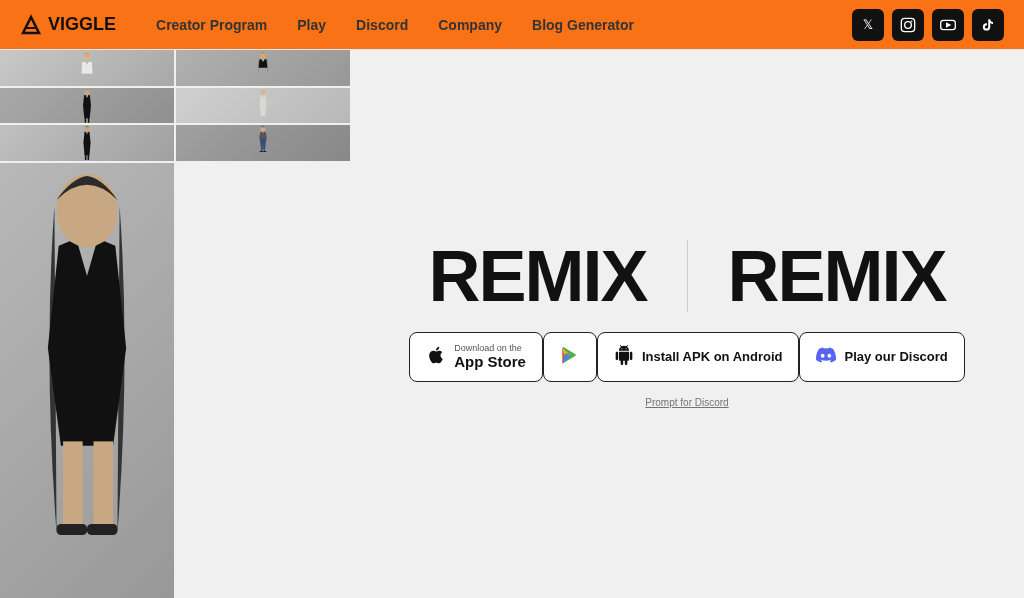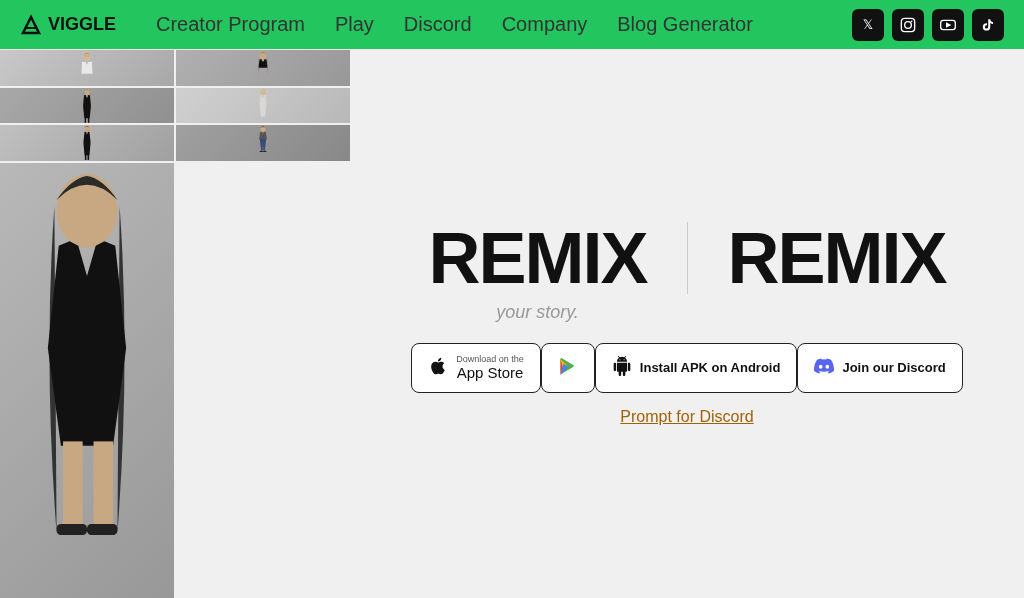--- a/index.html
+++ b/index.html
@@ -9,21 +9,21 @@
       height: 598px;
       overflow: hidden;
       background: #f0f0f0;
     }
 
     
     .navbar {
       position: fixed;
       top: 0; left: 0; right: 0;
       height: 50px;
-      background: #22c55e;
+      background: #f97316;
       display: flex;
       align-items: center;
       padding: 0 20px;
       z-index: 100;
       border-bottom: 1px solid #e8e8e8;
       text-align: right;
     }
     .logo {
       display: flex;
       align-items: center;
@@ -36,24 +36,25 @@
     .logo-icon {
       width: 22px;
       height: 22px;
     }
     .nav-links {
       display: flex;
       gap: 30px;
       flex: 1;
     }
     .nav-link {
-      font-size: 20px;
+      font-size: 14px;
       color: #333;
       text-decoration: none;
       cursor: pointer;
+      font-weight: bold;
     }
     .social-icons {
       display: flex;
       gap: 8px;
     }
     .social-icon {
       width: 32px;
       height: 32px;
       background: #111;
       border-radius: 6px;
@@ -188,33 +189,33 @@
     }
     .btn-label-small {
       font-size: 9px;
       font-weight: 400;
       color: #555;
       display: block;
       text-align: left;
     }
     .btn-label-main {
       font-size: 15px;
-      font-weight: 400;
+      font-weight: 700;
       display: block;
-      text-align: center;
+      text-align: right;
     }
     .btn-stacked {
       display: flex;
       flex-direction: column;
       line-height: 1.2;
     }
 
     .discord-link {
-      font-size: 16px;
-      color: #a16207;
+      font-size: 10px;
+      color: #737373;
       text-decoration: underline;
       cursor: pointer;
       margin-top: -5px;
     }
 
     
     .person-svg {
       width: 100%;
       height: 100%;
     }
@@ -389,21 +390,20 @@
       </div>
 
     </div>
   </div>
 
   <div class="right-panel">
 
     <div class="hero-text-row">
       <div class="hero-left-text">
         <div class="hero-title">REMIX</div>
-        <div class="hero-subtitle">your story.</div>
       </div>
       <div class="hero-right-text">
         <div class="hero-title">REMIX</div>
       </div>
     </div>
 
     <div class="buttons-row">
 
       <button class="btn">
         <span class="btn-icon">
@@ -437,20 +437,20 @@
         <span>Install APK on Android</span>
       </button>
 
 
       <button class="btn">
         <span class="btn-icon">
           <svg width="20" height="20" viewBox="0 0 24 24" fill="#5865F2">
             <path d="M20.317 4.37a19.791 19.791 0 0 0-4.885-1.515.074.074 0 0 0-.079.037c-.21.375-.444.864-.608 1.25a18.27 18.27 0 0 0-5.487 0 12.64 12.64 0 0 0-.617-1.25.077.077 0 0 0-.079-.037A19.736 19.736 0 0 0 3.677 4.37a.07.07 0 0 0-.032.027C.533 9.046-.32 13.58.099 18.057.1 18.08.114 18.1.138 18.116a19.9 19.9 0 0 0 5.993 3.03.078.078 0 0 0 .084-.028c.462-.63.874-1.295 1.226-1.994a.076.076 0 0 0-.041-.106 13.107 13.107 0 0 1-1.872-.892.077.077 0 0 1-.008-.128 10.2 10.2 0 0 0 .372-.292.074.074 0 0 1 .077-.01c3.928 1.793 8.18 1.793 12.062 0a.074.074 0 0 1 .078.01c.12.098.246.198.373.292a.077.077 0 0 1-.006.127 12.299 12.299 0 0 1-1.873.892.077.077 0 0 0-.041.107c.36.698.772 1.362 1.225 1.993a.076.076 0 0 0 .084.028 19.839 19.839 0 0 0 6.002-3.03.077.077 0 0 0 .032-.054c.5-5.177-.838-9.674-3.549-13.66a.061.061 0 0 0-.031-.03zM8.02 15.33c-1.183 0-2.157-1.085-2.157-2.419 0-1.333.956-2.419 2.157-2.419 1.21 0 2.176 1.096 2.157 2.42 0 1.333-.956 2.418-2.157 2.418zm7.975 0c-1.183 0-2.157-1.085-2.157-2.419 0-1.333.955-2.419 2.157-2.419 1.21 0 2.176 1.096 2.157 2.42 0 1.333-.946 2.418-2.157 2.418z"></path>
           </svg>
         </span>
-        <span>Join our Discord</span>
+        <span>Play our Discord</span>
       </button>
     </div>
 
     <div class="discord-link">Prompt for Discord</div>
 
   </div>
 </div>
 
 </body></html>

